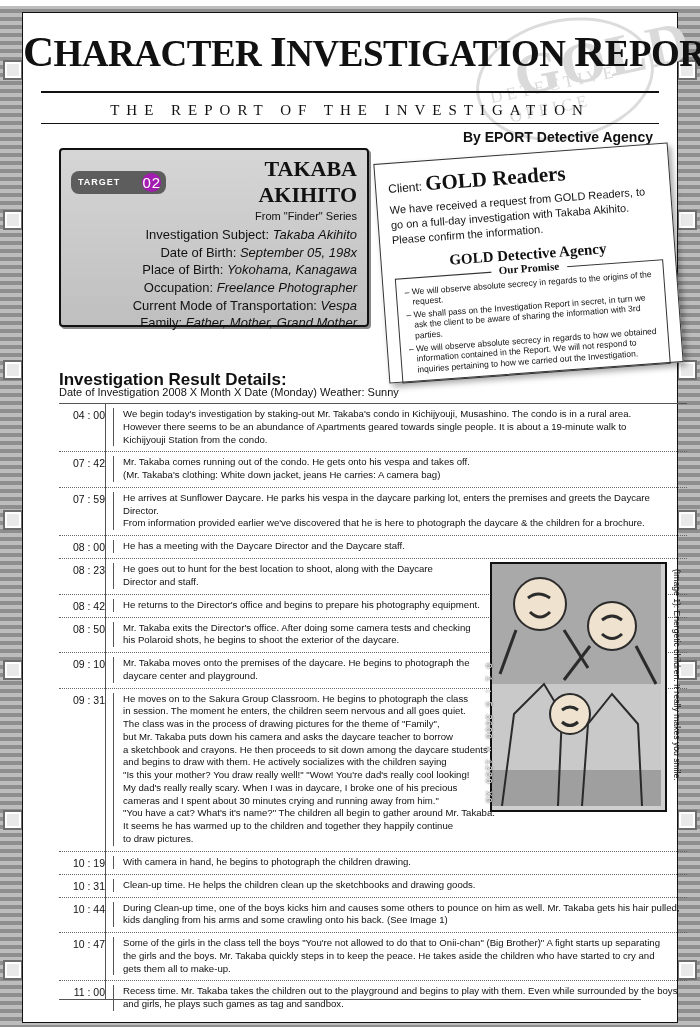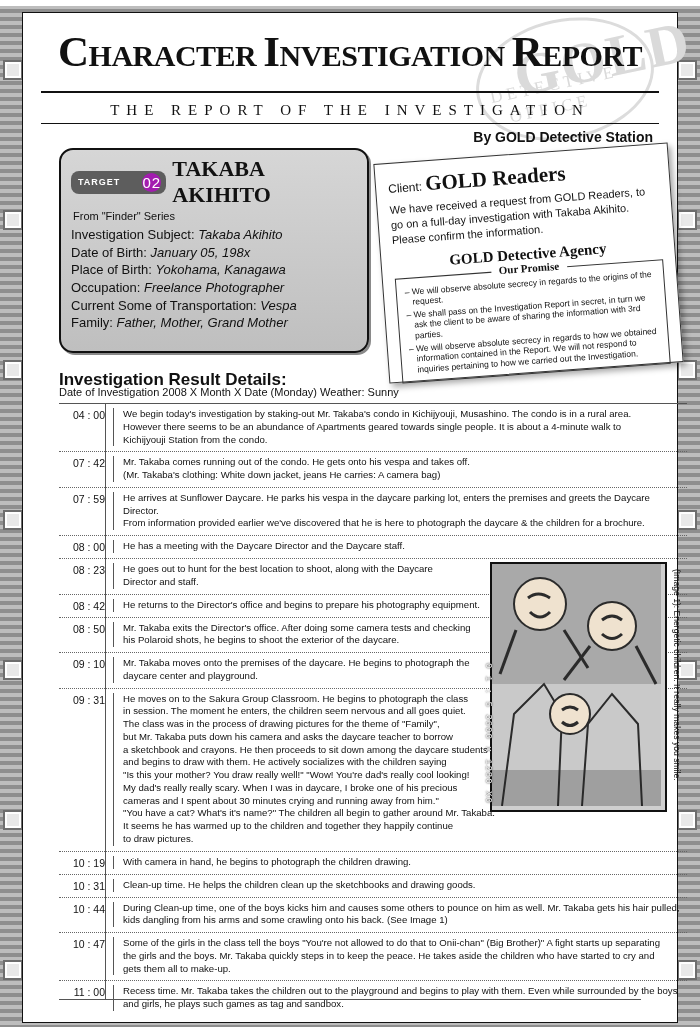--- a/index.html
+++ b/index.html
@@ -76,48 +76,49 @@
   
   .title{
     position:absolute;left:0;right:0;top:14px;
     text-align:center;
     font-family:"Liberation Serif", serif;
     font-weight:bold;
     font-size:43px;
     letter-spacing:-0.5px;
     white-space:nowrap;
   }
-  .title .small{font-size:30px;}
+  .title .small{font-size:37px;}
   .rule{
     position:absolute;left:18px;right:18px;
     border-top:2px solid #111;
   }
   .rule.thin{border-top:1px solid #111;}
   .subtitle{
     position:absolute;left:0;right:0;top:89px;
     text-align:center;
     font-family:"Liberation Serif", serif;
     font-size:15px;
     letter-spacing:7px;
   }
   .byline{
     position:absolute;right:24px;top:116px;
     font-size:14px;font-weight:bold;
   }
 
   
   .panel{
     position:absolute;left:36px;top:135px;
-    width:310px;height:205px;
+    width:310px;height:179px;
     background:linear-gradient(180deg,#d6d6d6,#bfbfbf);
     border:2px solid #111;
-    border-radius:14px;
+    border-radius:4px;
     box-shadow:2px 2px 0 #8a8a8a;
     padding:6px 10px 6px 10px;
     box-sizing:border-box;
+    text-align:right;
   }
   .target-row{display:flex;align-items:center;gap:6px;margin-bottom:2px;}
   .target-badge{
     background:#5d5d5d;color:#fff;
     font-size:9px;font-weight:bold;letter-spacing:1px;
     padding:2px 5px 2px 7px;border-radius:8px;
     display:inline-flex;align-items:center;gap:3px;
   }
   .target-num{
     font-size:15px;font-weight:normal;color:#fff;
@@ -269,50 +270,50 @@
   </div>
 
   <div class="title">
     <span>C</span><span class="small">HARACTER </span><span>I</span><span class="small">NVESTIGATION </span><span>R</span><span class="small">EPORT</span>
   </div>
 
   <div class="rule" style="top:78px"></div>
   <div class="subtitle">THE REPORT OF THE INVESTIGATION</div>
   <div class="rule thin" style="top:110px"></div>
 
-  <div class="byline">By GOLD Detective Station</div>
+  <div class="byline">By EPORT Detective Agency</div>
 
   <div class="panel">
     <div class="target-row">
       <span class="target-badge">
         <span>TARGET</span>
         <span class="target-num">02</span>
       </span>
       <span class="charname">TAKABA AKIHITO</span>
     </div>
     <div class="series">From "Finder" Series</div>
 
     <div class="field">
       <span>Investigation Subject:</span>
       <i>Takaba Akihito</i>
     </div>
     <div class="field">
       <span>Date of Birth:</span>
-      <i>January 05, 198x</i>
+      <i>September 05, 198x</i>
     </div>
     <div class="field">
       <span>Place of Birth:</span>
       <i>Yokohama, Kanagawa</i>
     </div>
     <div class="field">
       <span>Occupation:</span>
       <i>Freelance Photographer</i>
     </div>
     <div class="field">
-      <span>Current Some of Transportation:</span>
+      <span>Current Mode of Transportation:</span>
       <i>Vespa</i>
     </div>
     <div class="field">
       <span>Family:</span>
       <i>Father, Mother, Grand Mother</i>
     </div>
   </div>
 
   <div class="client">
     <div class="client-head">
@@ -334,21 +335,21 @@
   <div class="results-title">Investigation Result Details:</div>
   <div class="results-sub">Date of Investigation 2008 X Month X Date (Monday) Weather: Sunny</div>
 
   <div class="left-line"></div>
 
   <div class="log">
     <div class="entry">
       <div class="time">04 : 00</div>
         <div class="vline"></div>
       <div class="text">We begin today's investigation by staking-out Mr. Takaba's condo in Kichijyouji, Musashino. The condo is in a rural area.
-However there seems to be an abundance of Apartments geared towards single people. It is about a 4-minute walk to
+However there seems to be an abundance of Apartments geared towards single people. It is about a 19-minute walk to
 Kichijyouji Station from the condo.</div>
     </div>
     <div class="entry">
       <div class="time">07 : 42</div>
         <div class="vline"></div>
       <div class="text">Mr. Takaba comes running out of the condo. He gets onto his vespa and takes off.
 (Mr. Takaba's clothing: White down jacket, jeans He carries: A camera bag)</div>
     </div>
     <div class="entry">
       <div class="time">07 : 59</div>

